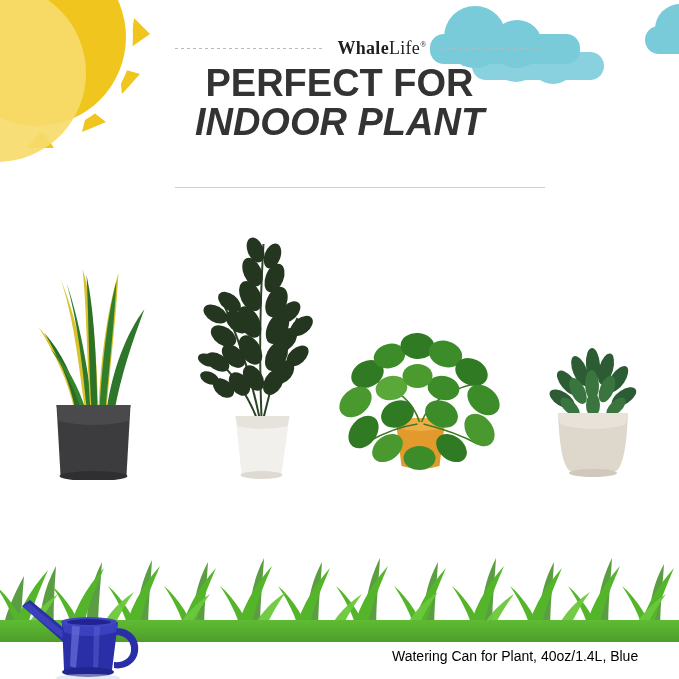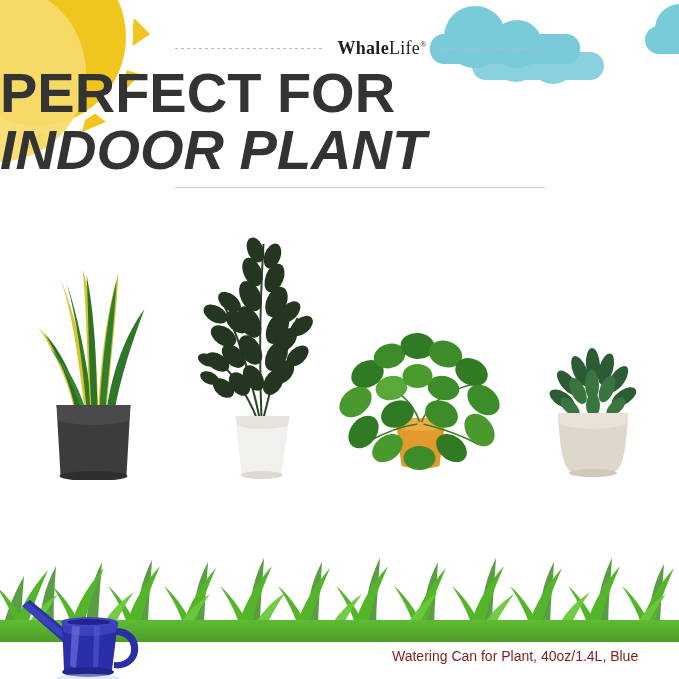--- a/index.html
+++ b/index.html
@@ -44,22 +44,22 @@
   .logo-rule.right { width:100px; }
   .logo-text {
     font-family:"Liberation Serif", serif;
     font-size:18px; color:#1f1f1f; letter-spacing:.3px; white-space:nowrap; position:relative;
   }
   .logo-text .b { font-weight:bold; }
   .logo-text .l { font-weight:normal; }
   .logo-text .reg { font-size:8px; vertical-align:super; }
 
   .headline {
-    position:absolute; left:0; top:64px; width:679px; 
-    font-size:56px; line-height:1.02; font-weight:bold;
+    position:absolute; left:0; top:64px; width:679px; text-align:center;
+    font-size:38px; line-height:1.02; font-weight:bold;
     color:#333333; letter-spacing:0px;
   }
   .headline .l2 { display:block;font-style:italic; }
 
   .head-rule {
     position:absolute; left:175px; top:187px; width:370px; height:1px; background:#cfcfcf;
   }
 
   
   .plants { position:absolute; left:0; top:205px; width:679px; height:275px; }
@@ -71,21 +71,21 @@
   .grass-solid {
     position:absolute; left:0; bottom:0; width:679px; height:22px;
     background:linear-gradient(to bottom,#5FBB33,#4E9E2A);
   }
 
   
   .can-wrap { position:absolute; left:20px; top:592px; width:150px; height:88px; }
 
   .product-text {
     position:absolute; left:392px; top:648px;
-    font-size:14px; color:#7f1d1d; white-space:nowrap;
+    font-size:14px; color:#000000; white-space:nowrap;
   }
 </style>
 </head>
 <body>
 
 <div id="stage">
 
   <div class="sun-wrap">
     <svg class="sun-rays" viewBox="0 0 230 230">
       <g fill="#F0C61E">

